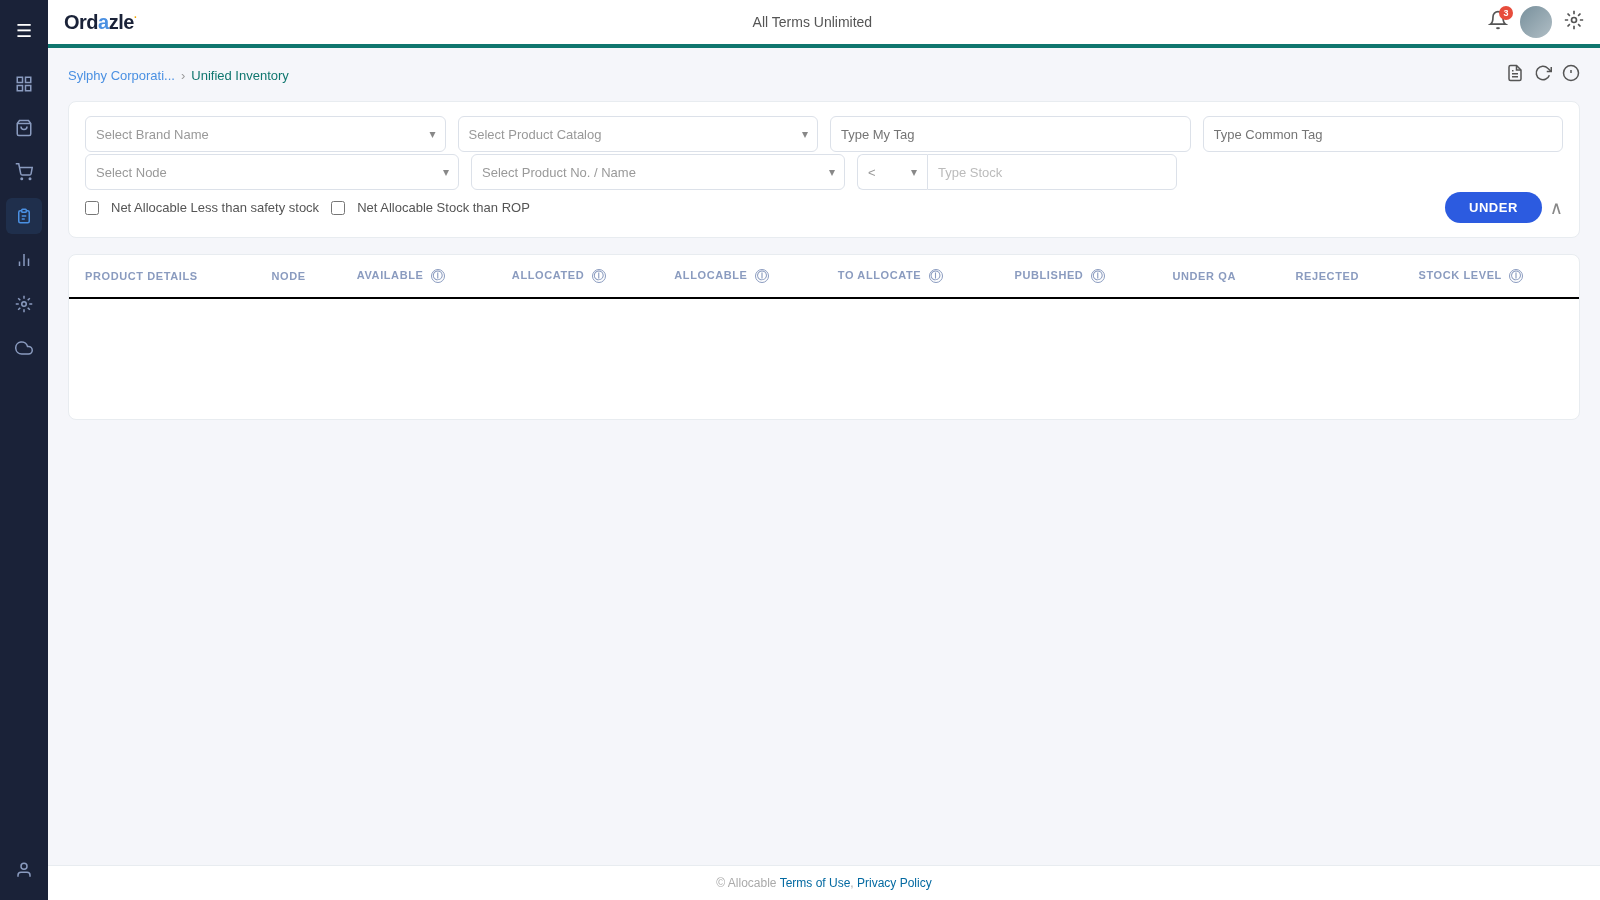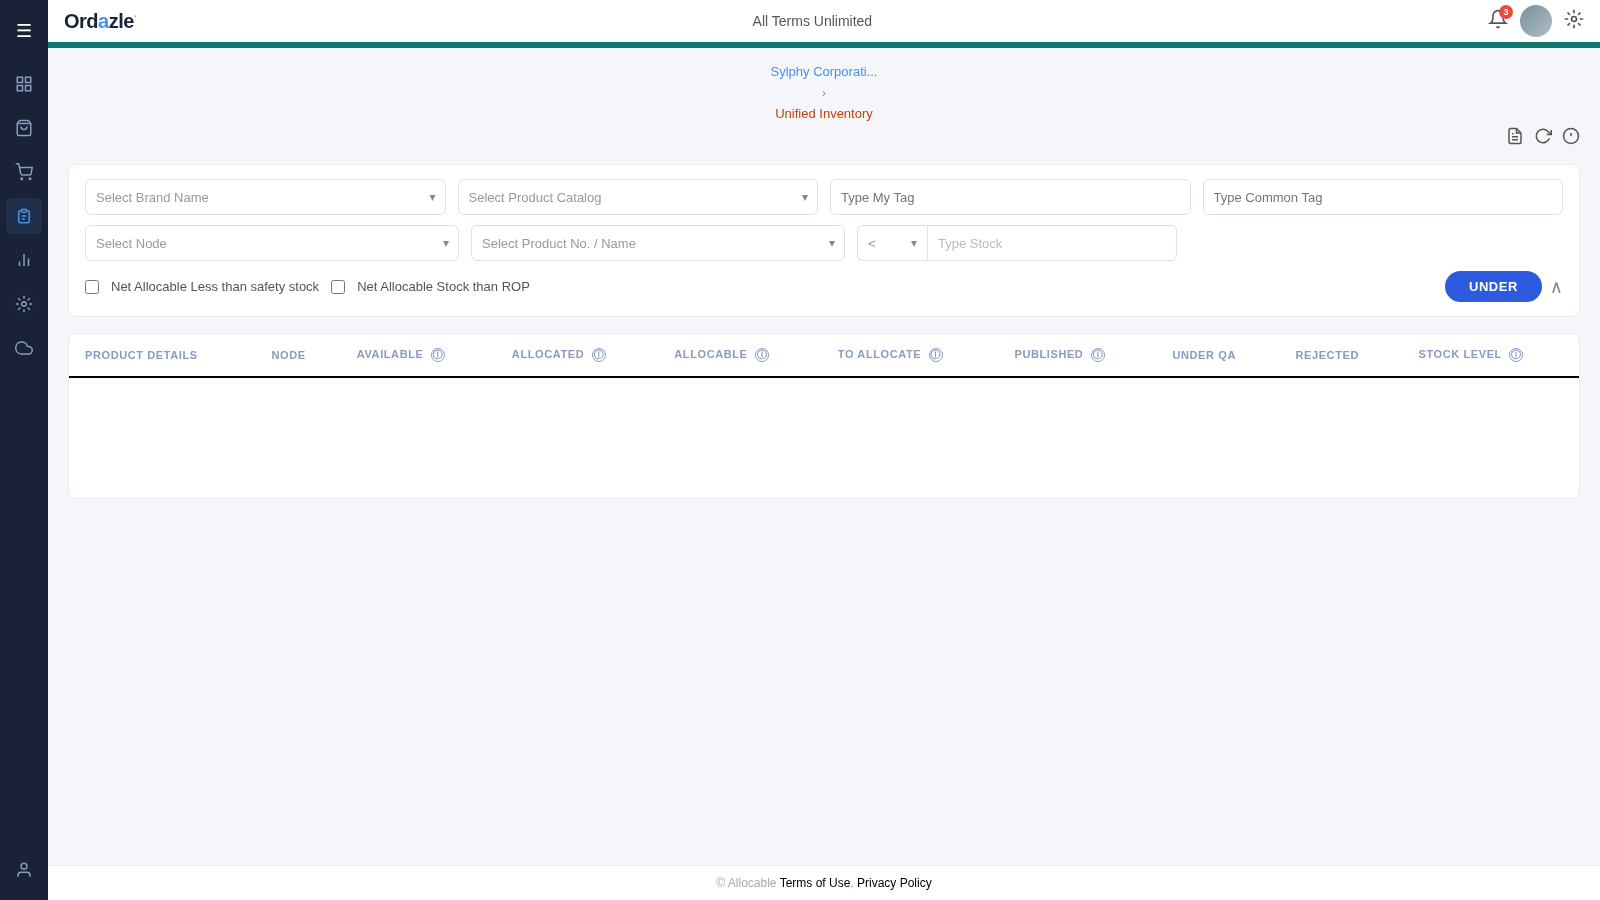--- a/index.html
+++ b/index.html
@@ -40,21 +40,21 @@
     }
     .sidebar-icon.active { color: #4a90e2; background: rgba(74,144,226,0.12); }
 
     
     .main-area { flex: 1; display: flex; flex-direction: column; overflow: hidden; }
 
     
     .topnav {
       height: 48px;
       background: #fff;
-      border-bottom: 6px solid #0f766e;
+      border-bottom: 4px solid #0f766e;
       display: flex;
       align-items: center;
       padding: 0 16px;
       justify-content: space-between;
       flex-shrink: 0;
     }
     .topnav-logo {
       font-size: 20px;
       font-weight: 700;
       color: #1a2238;
@@ -102,37 +102,36 @@
     
     .content-area { flex: 1; padding: 16px 20px; overflow: auto; display: flex; flex-direction: column; }
 
     
     .breadcrumb {
       display: flex;
       align-items: center;
       gap: 6px;
       margin-bottom: 14px;
       font-size: 13px;
-      flex-direction: column;
     }
     .breadcrumb-link { color: #4a90e2; cursor: pointer; }
     .breadcrumb-sep { color: #999; }
-    .breadcrumb-current { color: #c2410c; font-weight: 500; }
+    .breadcrumb-current { color: #0f766e; font-weight: 500; }
     .breadcrumb-actions { margin-left: auto; display: flex; align-items: center; gap: 10px; }
     .breadcrumb-action-icon { color: #555; font-size: 17px; cursor: pointer; }
 
     
     .filter-area {
       background: #fff;
       border-radius: 8px;
       padding: 14px 16px;
       margin-bottom: 0;
       border: 1px solid #e8ecf0;
     }
-    .filter-row { display: flex; gap: 12px; margin-bottom: 10px; align-items: center; }
+    .filter-row { display: flex; gap: 12px; margin-bottom: 2px; align-items: center; }
     .filter-row:last-of-type { margin-bottom: 0; }
 
     .filter-select {
       flex: 1;
       height: 36px;
       border: 1px solid #dce1e9;
       border-radius: 6px;
       padding: 0 10px;
       font-size: 13px;
       color: #999;
@@ -235,21 +234,21 @@
     
     .footer {
       text-align: center;
       padding: 10px;
       font-size: 12px;
       color: #aaa;
       border-top: 1px solid #e8ecf0;
       background: #fff;
       flex-shrink: 0;
     }
-    .footer a { color: #000000; text-decoration: none; }
+    .footer a { color: #0369a1; text-decoration: none; }
   </style>
 </head>
 <body>
 
 <div class="app-shell">
 
   <nav class="sidebar">
     <div class="sidebar-hamburger">☰</div>
 
     <div class="sidebar-icon" title="Dashboard">

